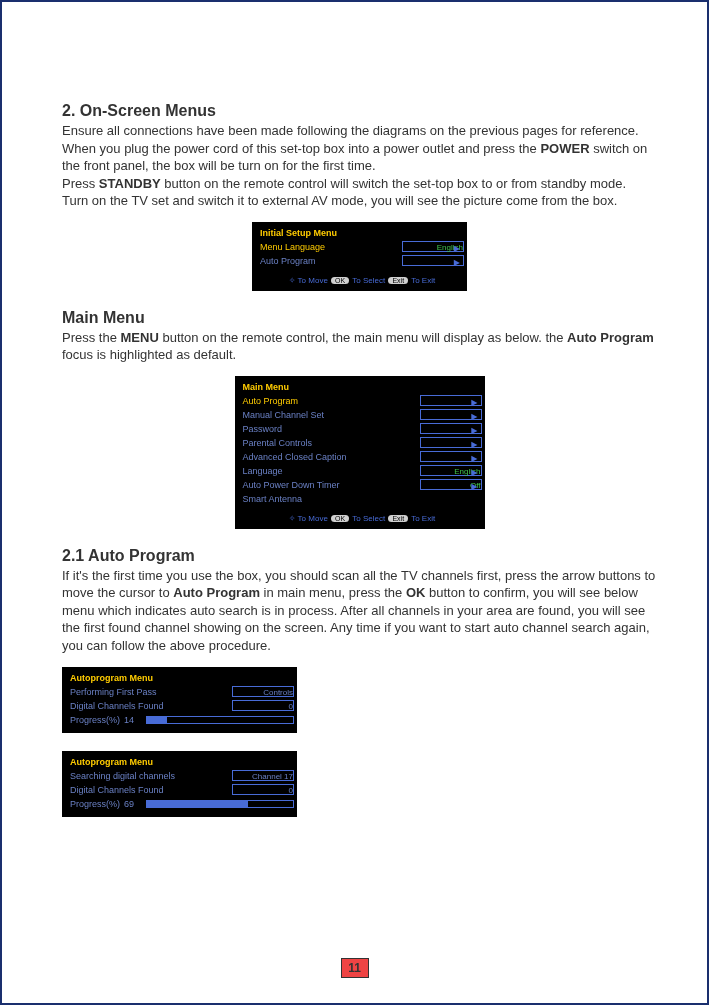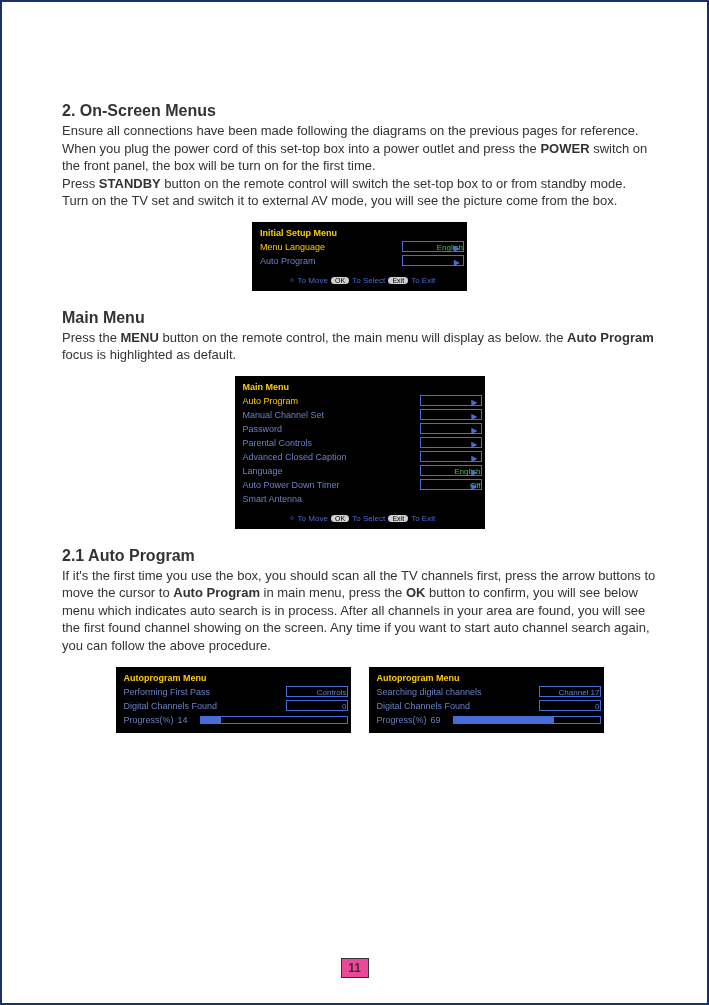--- a/index.html
+++ b/index.html
@@ -111,28 +111,29 @@
     background:#486bd6;
     height:100%;
     position:absolute;
     left:0; top:0;
   }
   .two-osd {
     display:flex;
     justify-content:center;
     gap:18px;
     margin:12px 0 30px;
+    flex-direction:column;
   }
   .two-osd .osd { width: 235px; }
   .pagenum {
     position:absolute;
     bottom:25px;
     left:50%;
     transform:translateX(-50%);
-    background:#ec4899;
+    background:#ef4444;
     border:1px solid #333;
     width:26px;
     height:18px;
     line-height:18px;
     text-align:center;
     font-weight:bold;
     font-size:12px;
   }
 </style>
 </head>

